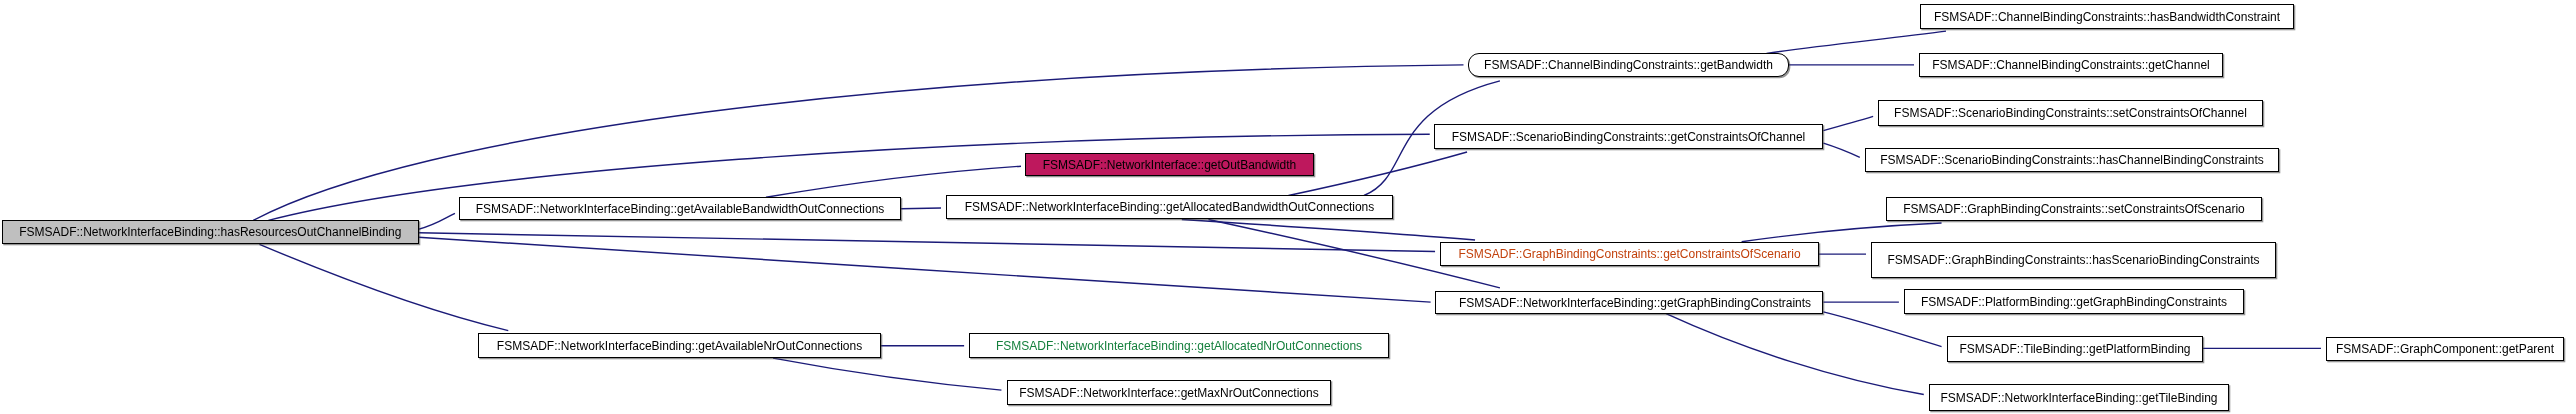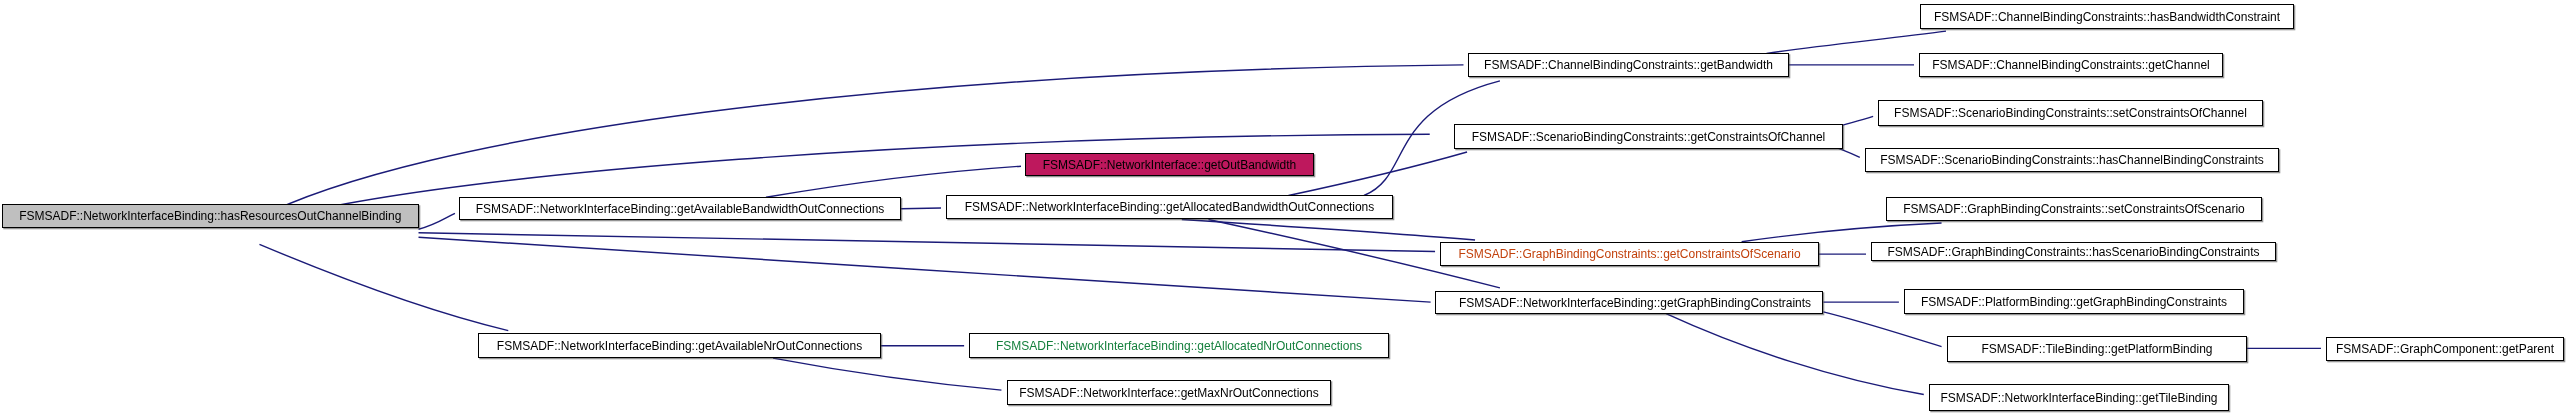--- a/index.html
+++ b/index.html
@@ -59,45 +59,45 @@
         <path d="M2052,161 C2068,166 2080,171 2093,177" stroke="#1b1b78" marker-end="url(#arrow)"></path>
         <path d="M1960,272 C2030,262 2120,254 2185,251" stroke="#1b1b78" marker-end="url(#arrow)"></path>
         <path d="M2046,286 L2100,286" stroke="#1b1b78" marker-end="url(#arrow)"></path>
         <path d="M2052,340 L2137,340" stroke="#1b1b78" marker-end="url(#arrow)"></path>
         <path d="M2052,351 C2100,363 2142,377 2185,390" stroke="#1b1b78" marker-end="url(#arrow)"></path>
         <path d="M1875,353 C1960,392 2065,427 2165,444" stroke="#1b1b78" marker-end="url(#arrow)"></path>
         <path d="M2479,392 L2612,392" stroke="#1b1b78" marker-end="url(#arrow)"></path>
       </g>
   </svg>
   <div id="node-layer">
-      <div class="node root" style="left: 1.8px; top: 204px; width: 417px; height: 24px; border-color: rgb(0, 0, 0); background: rgb(191, 191, 191); color: rgb(0, 0, 0);">
+      <div class="node root" style="left: 1.8px; top: 220px; width: 417px; height: 24px; border-color: rgb(0, 0, 0); background: rgb(191, 191, 191); color: rgb(0, 0, 0);">
         <span>FSMSADF::NetworkInterfaceBinding::hasResourcesOutChannelBinding</span>
       </div>
       <div class="node" style="left: 459px; top: 197px; width: 442px; height: 23px; border-color: rgb(0, 0, 0); background: rgb(255, 255, 255); color: rgb(0, 0, 0);">
         <span>FSMSADF::NetworkInterfaceBinding::getAvailableBandwidthOutConnections</span>
       </div>
       <div class="node" style="left: 1025px; top: 153px; width: 289px; height: 23px; border-color: rgb(0, 0, 0); background: #be185d; color: rgb(0, 0, 0);">
         <span>FSMSADF::NetworkInterface::getOutBandwidth</span>
       </div>
       <div class="node" style="left: 946px; top: 195px; width: 447px; height: 24px; border-color: rgb(0, 0, 0); background: rgb(255, 255, 255); color: rgb(0, 0, 0);">
         <span>FSMSADF::NetworkInterfaceBinding::getAllocatedBandwidthOutConnections</span>
       </div>
       <div class="node" style="left: 478px; top: 333px; width: 403px; height: 25px; border-color: rgb(0, 0, 0); background: rgb(255, 255, 255); color: rgb(0, 0, 0);">
         <span>FSMSADF::NetworkInterfaceBinding::getAvailableNrOutConnections</span>
       </div>
       <div class="node" style="left: 969px; top: 333px; width: 420px; height: 25px; border-color: rgb(0, 0, 0); background: rgb(255, 255, 255); color: #15803d;">
         <span>FSMSADF::NetworkInterfaceBinding::getAllocatedNrOutConnections</span>
       </div>
       <div class="node" style="left: 1007px; top: 380px; width: 324px; height: 25px; border-color: rgb(0, 0, 0); background: rgb(255, 255, 255); color: rgb(0, 0, 0);">
         <span>FSMSADF::NetworkInterface::getMaxNrOutConnections</span>
       </div>
-      <div class="node" style="left: 1468px; top: 53px; width: 321px; height: 24px; border-color: rgb(0, 0, 0); background: rgb(255, 255, 255); color: rgb(0, 0, 0);">
+      <div class="node" style="left: 1468px; top: 53px; width: 321px; height: 24px; border-color: rgb(0, 0, 0); background: rgb(255, 255, 255); color: rgb(0, 0, 0); border-radius: 11px;">
         <span>FSMSADF::ChannelBindingConstraints::getBandwidth</span>
       </div>
-      <div class="node" style="left: 1434px; top: 124px; width: 389px; height: 25px; border-color: rgb(0, 0, 0); background: rgb(255, 255, 255); color: rgb(0, 0, 0); margin-left: 20px;">
+      <div class="node" style="left: 1434px; top: 124px; width: 389px; height: 25px; border-color: rgb(0, 0, 0); background: rgb(255, 255, 255); color: rgb(0, 0, 0);">
         <span>FSMSADF::ScenarioBindingConstraints::getConstraintsOfChannel</span>
       </div>
       <div class="node" style="left: 1440px; top: 242px; width: 379px; height: 24px; border-color: rgb(0, 0, 0); background: rgb(255, 255, 255); color: #c2410c;">
         <span>FSMSADF::GraphBindingConstraints::getConstraintsOfScenario</span>
       </div>
       <div class="node" style="left: 1435px; top: 291px; width: 388px; height: 23px; border-color: rgb(0, 0, 0); background: rgb(255, 255, 255); color: rgb(0, 0, 0); padding-left: 12px;">
         <span>FSMSADF::NetworkInterfaceBinding::getGraphBindingConstraints</span>
       </div>
       <div class="node" style="left: 1883px; top: 4.4px; width: 374px; height: 25px; border-color: rgb(0, 0, 0); background: rgb(255, 255, 255); color: rgb(0, 0, 0); margin-left: 37px;">
         <span>FSMSADF::ChannelBindingConstraints::hasBandwidthConstraint</span>
@@ -107,27 +107,27 @@
       </div>
       <div class="node" style="left: 1878px; top: 100px; width: 385px; height: 26px; border-color: rgb(0, 0, 0); background: rgb(255, 255, 255); color: rgb(0, 0, 0);">
         <span>FSMSADF::ScenarioBindingConstraints::setConstraintsOfChannel</span>
       </div>
       <div class="node" style="left: 1865px; top: 148px; width: 414px; height: 24px; border-color: rgb(0, 0, 0); background: rgb(255, 255, 255); color: rgb(0, 0, 0);">
         <span>FSMSADF::ScenarioBindingConstraints::hasChannelBindingConstraints</span>
       </div>
       <div class="node" style="left: 1886px; top: 197px; width: 376px; height: 24px; border-color: rgb(0, 0, 0); background: rgb(255, 255, 255); color: rgb(0, 0, 0);">
         <span>FSMSADF::GraphBindingConstraints::setConstraintsOfScenario</span>
       </div>
-      <div class="node" style="left: 1871px; top: 242px; width: 405px; height: 19px; border-color: rgb(0, 0, 0); background: rgb(255, 255, 255); color: rgb(0, 0, 0);">
+      <div class="node" style="left: 1871px; top: 242px; width: 405px; height: 36px; border-color: rgb(0, 0, 0); background: rgb(255, 255, 255); color: rgb(0, 0, 0);">
         <span>FSMSADF::GraphBindingConstraints::hasScenarioBindingConstraints</span>
       </div>
       <div class="node" style="left: 1904px; top: 289px; width: 340px; height: 25px; border-color: rgb(0, 0, 0); background: rgb(255, 255, 255); color: rgb(0, 0, 0);">
         <span>FSMSADF::PlatformBinding::getGraphBindingConstraints</span>
       </div>
-      <div class="node" style="left: 1947px; top: 336px; width: 300px; height: 26px; border-color: rgb(0, 0, 0); background: rgb(255, 255, 255); color: rgb(0, 0, 0);">
+      <div class="node" style="left: 1947px; top: 336px; width: 256px; height: 26px; border-color: rgb(0, 0, 0); background: rgb(255, 255, 255); color: rgb(0, 0, 0);">
         <span>FSMSADF::TileBinding::getPlatformBinding</span>
       </div>
       <div class="node" style="left: 1929px; top: 384px; width: 300px; height: 27px; border-color: rgb(0, 0, 0); background: rgb(255, 255, 255); color: rgb(0, 0, 0);">
         <span>FSMSADF::NetworkInterfaceBinding::getTileBinding</span>
       </div>
       <div class="node" style="left: 2326px; top: 337px; width: 238px; height: 24px; border-color: rgb(0, 0, 0); background: rgb(255, 255, 255); color: rgb(0, 0, 0);">
         <span>FSMSADF::GraphComponent::getParent</span>
       </div>
     </div>
 </div>

